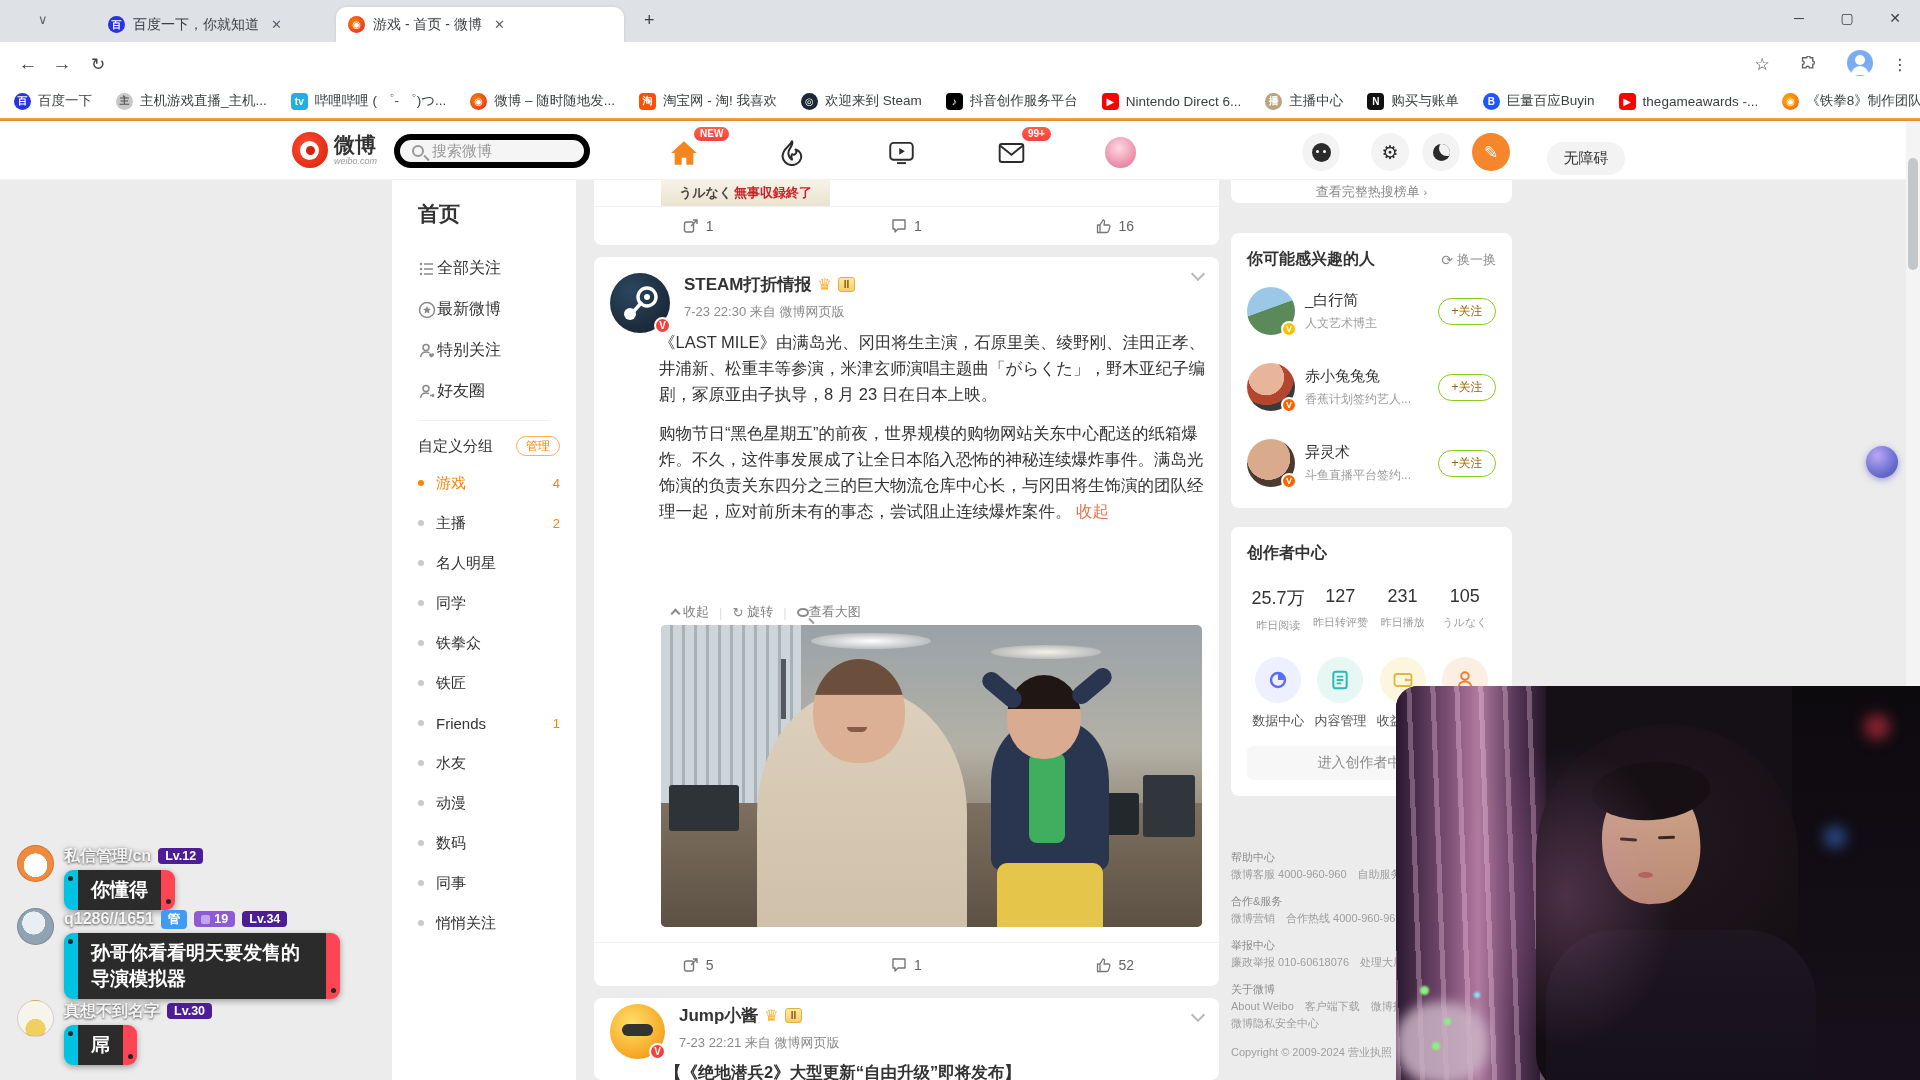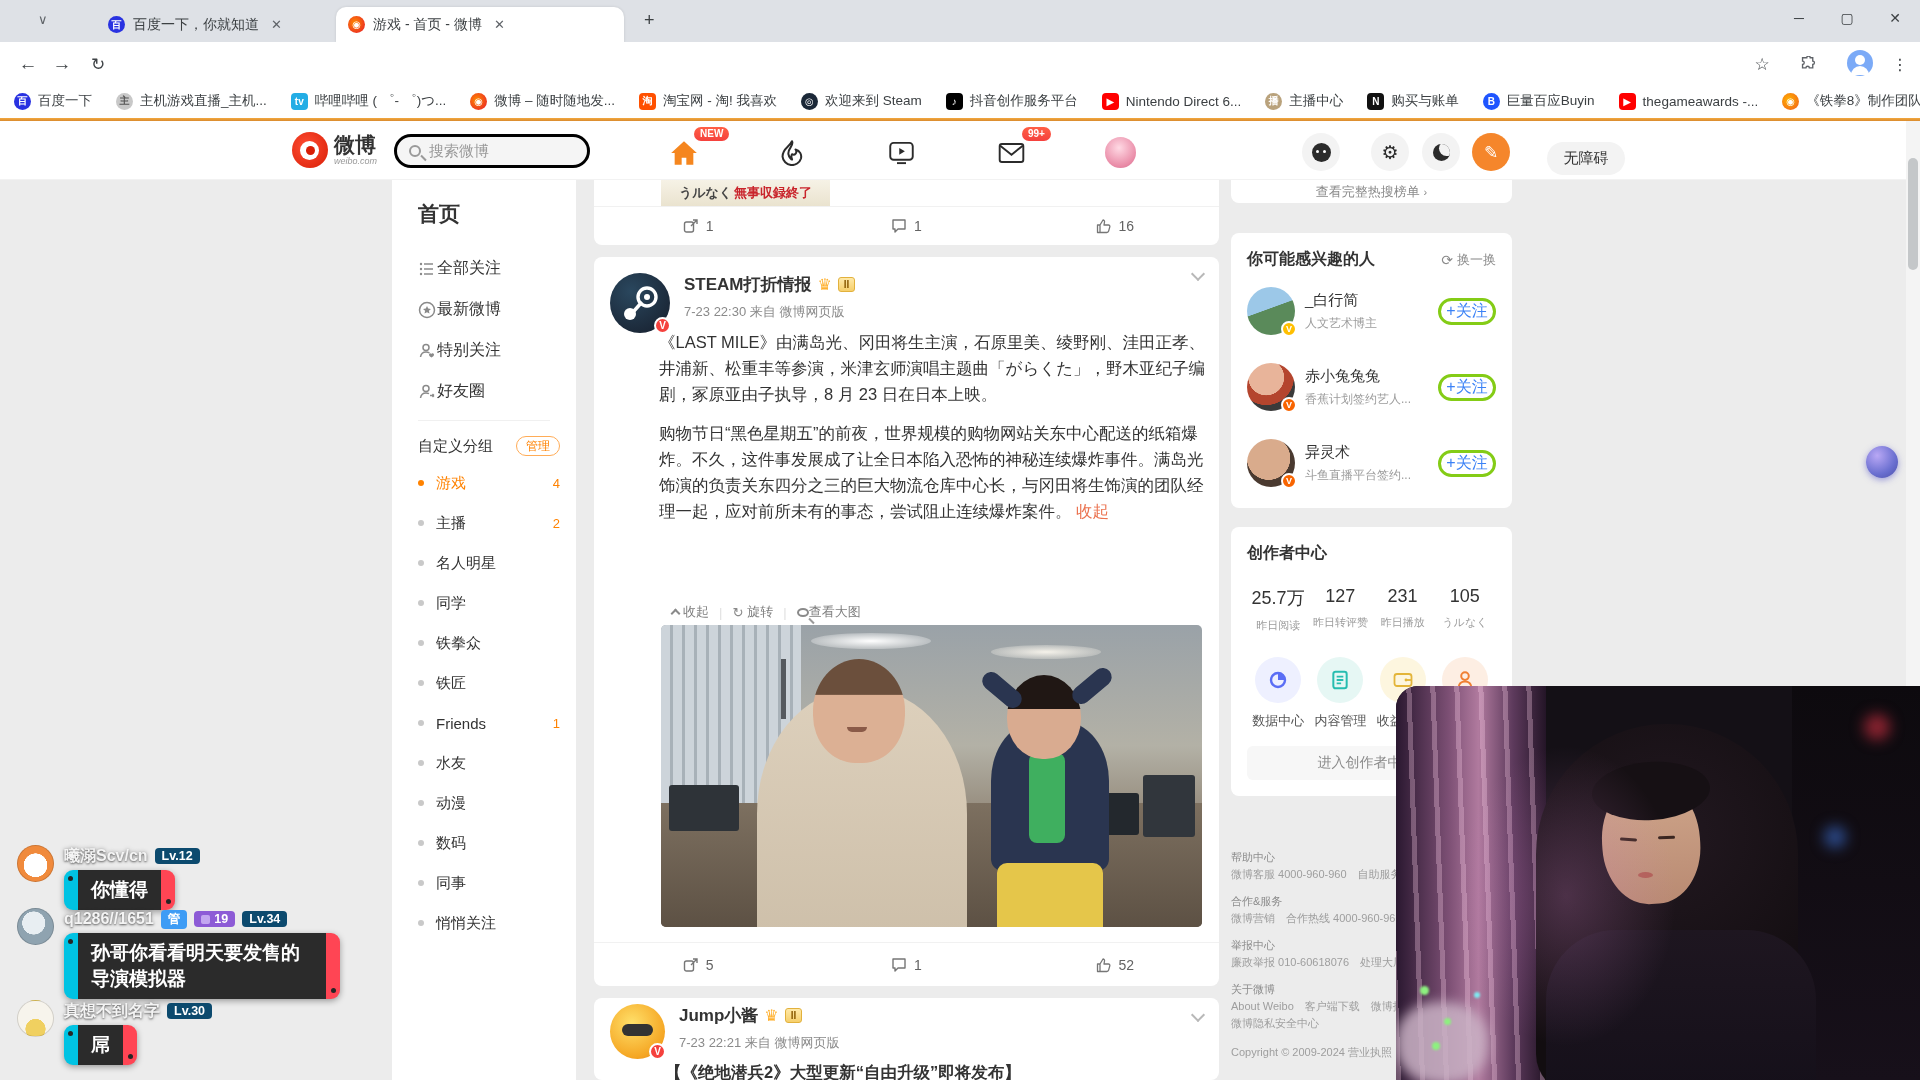--- a/index.html
+++ b/index.html
@@ -24,21 +24,21 @@
 .tune:after{content:"";position:absolute;right:2px;bottom:-4px;width:5px;height:5px;border-radius:50%;background:#f1f3f4;border:2px solid #5f6368}
 #bookmarks{left:0;top:84px;width:1920px;height:34px;background:#fff;display:flex;align-items:center;padding:0 14px;gap:24px;font-size:13.5px;color:#3c4043}
 .bm{display:flex;align-items:center;gap:7px;white-space:nowrap}
 #themeline{left:0;top:118px;width:1920px;height:3px;background:linear-gradient(180deg,#f3a73e,#d98b2e)}
 
 #wbheader{left:0;top:121px;width:1920px;height:59px;background:#fff;border-bottom:1px solid #f2f2f2}
 #wblogo{left:292px;top:132px;display:flex;align-items:center;gap:6px}
 .eye{width:36px;height:36px;border-radius:50%;background:radial-gradient(circle at 40% 40%,#ff4d33,#d81e06);position:relative}
 .eye:before{content:"";position:absolute;left:8px;top:9px;width:19px;height:19px;border-radius:50%;background:#fff}
 .eye:after{content:"";position:absolute;left:14px;top:14px;width:9px;height:9px;border-radius:50%;background:#d81e06}
-#wbsearch{left:394px;top:134px;width:196px;height:34px;background:#f5f5f5;border-radius:17px;display:flex;align-items:center;padding-left:12px;gap:8px;color:#9a9a9a;font-size:15px;border:3px solid #000000}
+#wbsearch{left:394px;top:134px;width:196px;height:34px;background:#f5f5f5;border-radius:17px;display:flex;align-items:center;padding-left:12px;gap:8px;color:#9a9a9a;font-size:15px;border:6px solid #000000}
 .mag{width:12px;height:12px;border:2px solid #9a9a9a;border-radius:50%;position:relative;flex:0 0 12px}
 .mag:after{content:"";position:absolute;left:9px;top:10px;width:7px;height:2px;background:#9a9a9a;transform:rotate(45deg)}
 .hico{position:absolute;top:136px;width:34px;height:34px;display:flex;align-items:center;justify-content:center}
 .badge{position:absolute;background:linear-gradient(180deg,#ff5f45,#f5413d);color:#fff;font-size:10px;font-weight:bold;border-radius:9px;padding:1px 6px;line-height:12px}
 .cbtn{position:absolute;top:133px;width:38px;height:38px;border-radius:50%;background:#f3f3f3;display:flex;align-items:center;justify-content:center;color:#2b2b2b;font-size:19px}
 #a11y{left:1547px;top:142px;width:78px;height:33px;border-radius:17px;background:#f3f3f3;display:flex;align-items:center;justify-content:center;font-size:15px;color:#333}
 .crescent{width:17px;height:17px;border-radius:50%;background:#2b2b2b;position:relative;overflow:hidden}
 .crescent:after{content:"";position:absolute;left:6px;top:-3px;width:15px;height:15px;border-radius:50%;background:#f3f3f3}
 .blob{width:19px;height:19px;border-radius:50%;background:#2b2b2b;position:relative}
 .blob:before{content:"";position:absolute;left:4px;top:7px;width:3px;height:3px;border-radius:50%;background:#fff}
@@ -80,21 +80,21 @@
 .ph{position:absolute}
 
 .rcard{position:absolute;left:1231px;width:281px;background:#fff;border-radius:8px}
 #hotmore{height:23px;display:flex;align-items:center;justify-content:center;color:#8a8a8a;font-size:13px;border-radius:0 0 8px 8px}
 .rtitle{font-size:16px;font-weight:bold;color:#333}
 .suser{position:absolute;left:16px;right:16px;height:48px;display:flex;align-items:center;gap:10px}
 .savatar{width:48px;height:48px;border-radius:50%;position:relative;flex:0 0 48px}
 .savatar .vv{position:absolute;right:-2px;bottom:-2px;width:16px;height:16px;border-radius:50%;border:2px solid #fff;color:#fff;font-size:9px;font-weight:bold;display:flex;align-items:center;justify-content:center}
 .sname{font-size:15px;color:#333}
 .sdesc{font-size:12px;color:#9c9c9c;margin-top:5px}
-.follow{margin-left:auto;width:58px;height:27px;border:3px solid #84cc16;color:#3b82f6;border-radius:14px;font-size:16px;display:flex;align-items:center;justify-content:center;background:#fff}
+.follow{margin-left:auto;width:58px;height:27px;border:1px solid #84cc16;color:#a16207;border-radius:14px;font-size:12px;display:flex;align-items:center;justify-content:center;background:#fff}
 .cstat{flex:1;text-align:center}
 .cstat .v{font-size:18px;color:#333}
 .cstat .l{font-size:11px;color:#9c9c9c;margin-top:8px}
 .ctool{flex:1;text-align:center}
 .ctool .cir{width:46px;height:46px;border-radius:50%;margin:0 auto;display:flex;align-items:center;justify-content:center}
 .ctool .l{font-size:13px;color:#555;margin-top:9px}
 #creatorbtn{position:absolute;left:16px;bottom:16px;width:249px;height:34px;background:#f7f7f7;border-radius:6px;display:flex;align-items:center;justify-content:center;gap:6px;color:#8a8a8a;font-size:14px}
 #wfooter{left:1231px;top:849px;width:290px;font-size:11px;color:#9e9e9e;line-height:17px}
 #wfooter .fh{color:#8c8c8c;margin-top:10px}
 #wfooter .fl{white-space:nowrap}
@@ -107,21 +107,21 @@
 #topbtn .t{font-size:9px}
 
 #sbtrack{left:1906px;top:121px;width:14px;height:959px;background:#f4f4f4}
 #sbthumb{left:1908px;top:158px;width:10px;height:112px;background:#c4c7c9;border-radius:5px}
 
 .cmsg{position:absolute;left:17px;display:flex;gap:10px;z-index:40}
 .cavatar{width:37px;height:37px;border-radius:50%;border:1px solid rgba(0,0,0,.15);flex:0 0 37px}
 .cnamerow{display:flex;align-items:center;gap:7px;height:22px}
 .cname{font-size:16px;font-weight:bold;color:#f4f4f4;text-shadow:0 1px 2px rgba(0,0,0,.5),0 0 4px rgba(0,0,0,.35)}
 .cb{color:#fff;font-size:12.5px;font-weight:bold;border-radius:4px;padding:1px 7px}
-.cb.lv{background:#0c4a6e}
+.cb.lv{background:#4c1d95}
 .cb.adm{background:#3e9cf5}
 .cb.medal{background:#8d5bd6;display:flex;align-items:center;gap:4px}
 .cb.medal i{display:inline-block;width:9px;height:9px;background:#c3a6f0;border-radius:2px}
 .jcb{display:inline-flex;margin-top:3px;filter:drop-shadow(0 2px 3px rgba(0,0,0,.35))}
 .jcl{width:14px;background:#00c3e3;border-radius:9px 0 0 9px;position:relative}
 .jcl:after{content:"";position:absolute;left:4px;top:6px;width:5px;height:5px;border-radius:50%;background:#262626}
 .jcr{width:14px;background:#ff4554;border-radius:0 9px 9px 0;position:relative}
 .jcr:after{content:"";position:absolute;left:5px;bottom:6px;width:5px;height:5px;border-radius:50%;background:#262626}
 .jcm{background:#2b2b2b;color:#fff;font-size:19px;font-weight:bold;padding:7px 13px;line-height:26px}
 
@@ -644,21 +644,21 @@
 </div>
 
 <div id="sbtrack" class="ab"></div>
 <div id="sbthumb" class="ab"></div>
 <div id="orb" class="ab"></div>
 
 <div class="cmsg" style="top:845px">
   <div class="cavatar" style="background:radial-gradient(circle at 50% 55%,#fff 0 45%,#f08a3c 46%)"></div>
   <div>
     <div class="cnamerow">
-      <span class="cname">曦溺Scv/cn</span>
+      <span class="cname">私信管理/cn</span>
       <span class="cb lv">Lv.12</span>
     </div>
     <div class="jcb">
         <span class="jcl"></span>
         <span class="jcm">你懂得</span>
         <span class="jcr"></span>
       </div>
   </div>
 </div>
 <div class="cmsg" style="top:908px">

